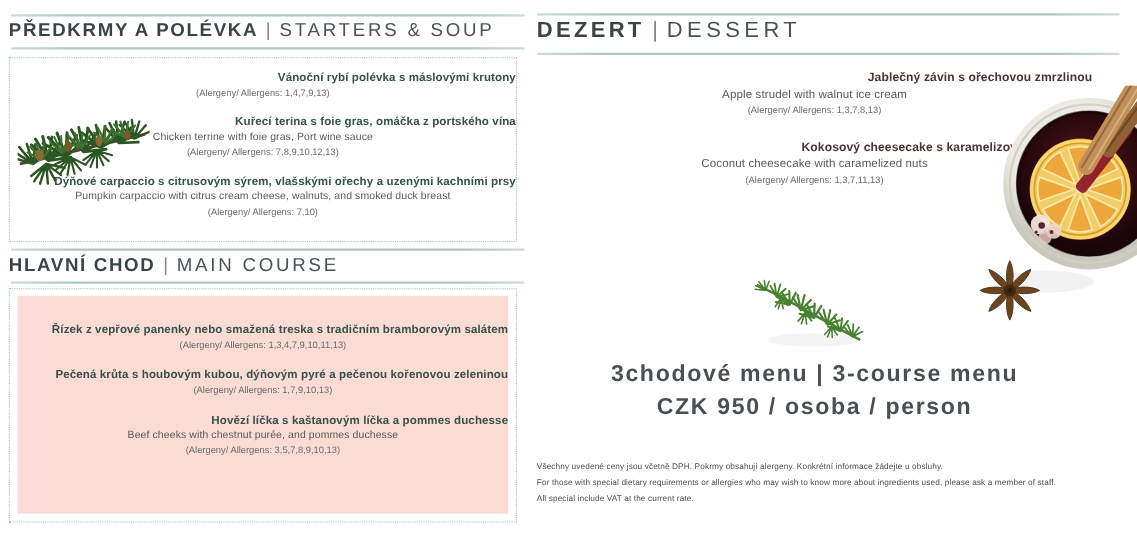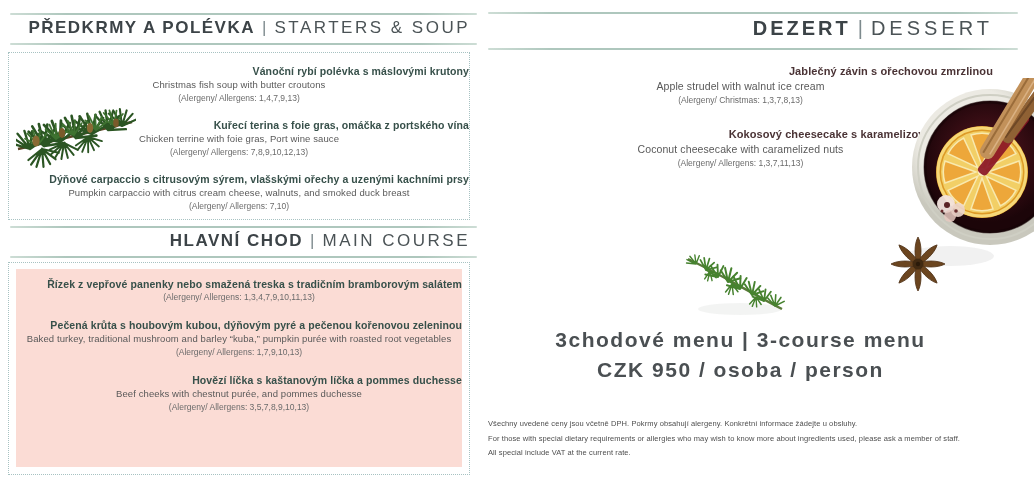--- a/index.html
+++ b/index.html
@@ -7,39 +7,39 @@
     width:1034px; height:498px; position:relative; overflow:hidden;
     background:#ffffff; font-family:"Liberation Sans", sans-serif;
     -webkit-font-smoothing:antialiased;
   }
   .rule {
     position:absolute; height:2px; border-radius:2px;
     background:linear-gradient(90deg, #cdddd5, #aec7bd 12%, #aec7bd 88%, #cdddd5);
   }
   
   .heading {
-    position:absolute; text-align:right; white-space:nowrap;
+    position:absolute; text-align:left; white-space:nowrap;
     color:#3c4347; letter-spacing:1px; font-size:17px;
   }
   .heading .hcs { font-weight:bold; letter-spacing:1.5px; }
   .heading .hsep { font-weight:normal; color:#7d8a8d; padding:0 7px; }
   .heading .hen { font-weight:normal; color:#4b5356; letter-spacing:2.5px; }
   .rp-heading { font-size:20px; }
   .rp-heading .hcs { letter-spacing:3px; }
   .rp-heading .hen { letter-spacing:4px; }
   
   .dotted-box {
     position:absolute; left:8px; width:462px; box-sizing:border-box;
     border:1px dotted #a7c2c2; background:#fff;
   }
   #box-starters { top:52px; height:168px; padding-top:11px; }
   #box-mains { top:262px; height:213px; }
   .pink-inner {
     position:absolute; left:7px; right:7px; top:6px; bottom:7px;
-    background:#fbdcd5; padding-top:8px; box-sizing:border-box;
+    background:#fbdcd5; padding-top:24px; box-sizing:border-box;
   }
   
   .dish { text-align:center; margin-bottom:14px; }
   #box-mains .dish { margin-bottom:15px; }
   .dish-cs { font-size:10.5px; font-weight:bold; color:#37504a; line-height:14px; letter-spacing:0.1px;text-align:right; }
   .dish-en { font-size:9.5px; color:#595959; line-height:14px; letter-spacing:0.1px; }
   .dish-al { font-size:8.5px; color:#6b6b6b; line-height:12px; }
   
   .rp-list { position:absolute; left:488px; top:64px; width:505px; }
   .dessert { text-align:center; margin-bottom:21px; }
@@ -66,21 +66,20 @@
 
 <div class="rule" style="left:10px; top:13px; width:467px;"></div>
 <div class="heading" style="left:8px; top:18px; width:462px;">
   <span class="hcs">PŘEDKRMY A POLÉVKA</span><span class="hsep">|</span><span class="hen">STARTERS &amp; SOUP</span>
 </div>
 <div class="rule" style="left:10px; top:43px; width:467px;"></div>
 
 <div class="dotted-box" id="box-starters">
   <div class="dish">
     <div class="dish-cs">Vánoční rybí polévka s máslovými krutony</div>
-    <div class="dish-en">Christmas fish soup with butter croutons</div>
     <div class="dish-al">(Alergeny/ Allergens: 1,4,7,9,13)</div>
   </div>
   <div class="dish">
     <div class="dish-cs">Kuřecí terina s foie gras, omáčka z portského vína</div>
     <div class="dish-en">Chicken terrine with foie gras, Port wine sauce</div>
     <div class="dish-al">(Alergeny/ Allergens: 7,8,9,10,12,13)</div>
   </div>
   <div class="dish">
     <div class="dish-cs">Dýňové carpaccio s citrusovým sýrem, vlašskými ořechy a uzenými kachními prsy</div>
     <div class="dish-en">Pumpkin carpaccio with citrus cream cheese, walnuts, and smoked duck breast</div>
@@ -128,42 +127,41 @@
 <div class="rule" style="left:10px; top:256px; width:467px;"></div>
 
 <div class="dotted-box" id="box-mains">
   <div class="pink-inner">
     <div class="dish">
       <div class="dish-cs">Řízek z vepřové panenky nebo smažená treska s tradičním bramborovým salátem</div>
       <div class="dish-al">(Alergeny/ Allergens: 1,3,4,7,9,10,11,13)</div>
     </div>
     <div class="dish">
       <div class="dish-cs">Pečená krůta s houbovým kubou, dýňovým pyré a pečenou kořenovou zeleninou</div>
-      <div class="dish-en">Baked turkey, traditional mushroom and barley “kuba,” pumpkin purée with roasted root vegetables</div>
       <div class="dish-al">(Alergeny/ Allergens: 1,7,9,10,13)</div>
     </div>
     <div class="dish">
       <div class="dish-cs">Hovězí líčka s kaštanovým líčka a pommes duchesse</div>
       <div class="dish-en">Beef cheeks with chestnut purée, and pommes duchesse</div>
       <div class="dish-al">(Alergeny/ Allergens: 3,5,7,8,9,10,13)</div>
     </div>
   </div>
 </div>
 
 <div class="rule" style="left:488px; top:12px; width:530px;"></div>
 <div class="heading rp-heading" style="left:488px; top:17px; width:505px;">
   <span class="hcs">DEZERT</span><span class="hsep">|</span><span class="hen">DESSERT</span>
 </div>
 <div class="rule" style="left:488px; top:48px; width:530px;"></div>
 
 <div class="rp-list">
   <div class="dessert">
     <div class="dish-cs">Jablečný závin s ořechovou zmrzlinou</div>
     <div class="dish-en">Apple strudel with walnut ice cream</div>
-    <div class="dish-al">(Alergeny/ Christmas: 1,3,7,8,13)</div>
+    <div class="dish-al">(Alergeny/ Allergens: 1,3,7,8,13)</div>
   </div>
   <div class="dessert">
     <div class="dish-cs">Kokosový cheesecake s karamelizovanými oříšky</div>
     <div class="dish-en">Coconut cheesecake with caramelized nuts</div>
     <div class="dish-al">(Alergeny/ Allergens: 1,3,7,11,13)</div>
   </div>
 </div>
 
 <div class="deco" id="fir-sprig">
   <svg width="110" height="68" viewBox="0 0 110 68">

